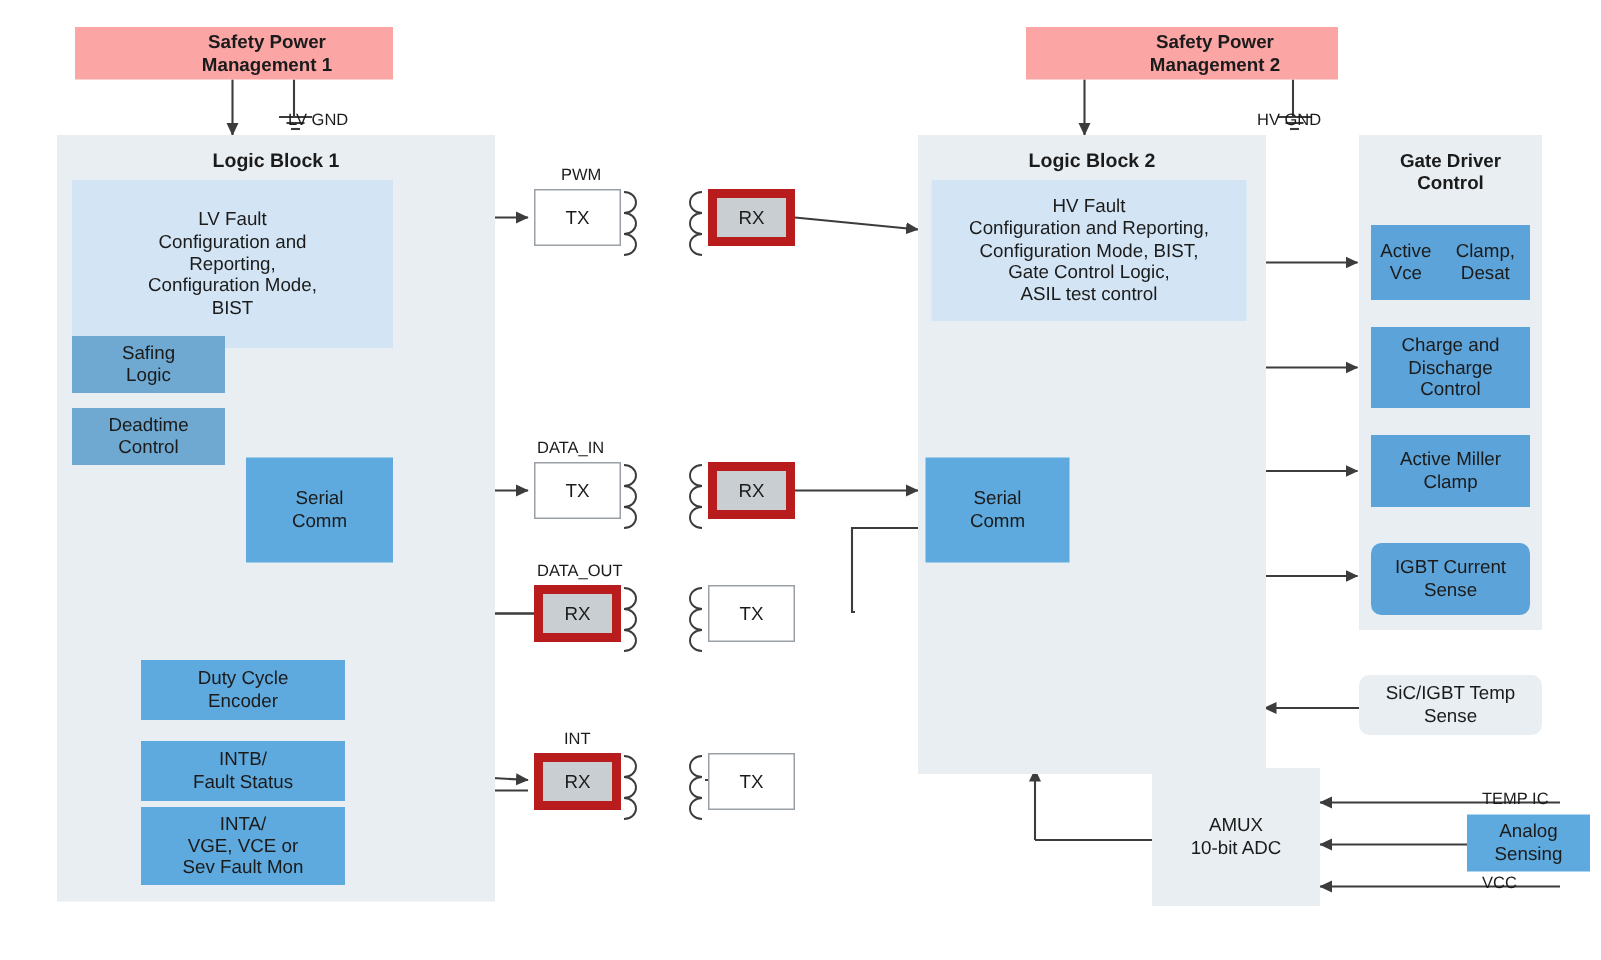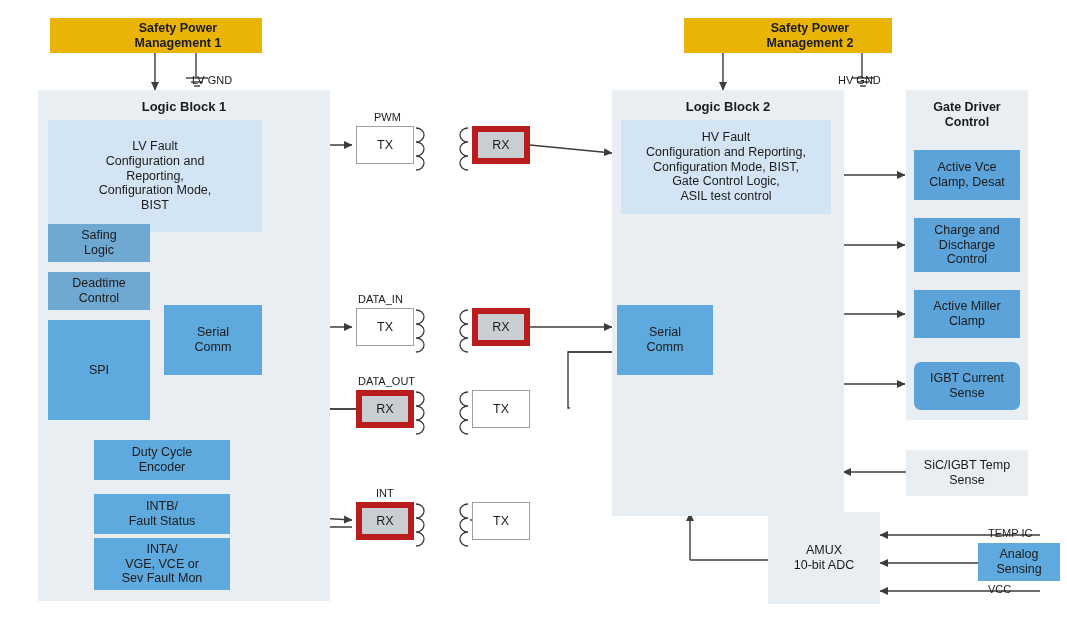--- a/index.html
+++ b/index.html
@@ -16,21 +16,21 @@
     position:absolute;
     box-sizing:border-box;
     display:flex;
     align-items:center;
     justify-content:center;
     text-align:center;
     line-height:1.18;
     font-size:12.5px;
   }
   .panel{ background:#e8eef2; }
-  .gray{ background:#eab308;padding-left:44px; }
+  .gray{ background:#fca5a5;padding-left:44px; }
   .lightblue{ background:#d3e5f5; }
   .midblue{ background:#5ea9dd; }
   .steelblue{ background:#6fa8d0; }
   .blue2{ background:#5ba3d9; }
   .white{ background:#ffffff; border:1px solid #9aa0a5; }
   .graybox{ background:#c9ced2; border:6px solid #b91c1c; }
   .gdcpanel{ background:#e8eef2; }
   .bold{ font-weight:bold; }
   .title{ font-weight:bold; font-size:13px; }
   .lbl{
@@ -134,21 +134,20 @@
   <div class="box steelblue" style="left:48px;top:224px;width:102px;height:38px;flex-direction:column;">
     <span>Safing</span>
     <span>Logic</span>
   </div>
 
   <div class="box steelblue" style="left:48px;top:272px;width:102px;height:38px;flex-direction:column;">
     <span>Deadtime</span>
     <span>Control</span>
   </div>
 
-  <div class="box midblue" style="left:48px;top:320px;width:102px;height:100px;">SPI</div>
 
   <div class="box midblue" style="left:164px;top:305px;width:98px;height:70px;flex-direction:column;">
     <span>Serial</span>
     <span>Comm</span>
   </div>
 
   <div class="box midblue" style="left:94px;top:440px;width:136px;height:40px;flex-direction:column;">
     <span>Duty Cycle</span>
     <span>Encoder</span>
   </div>
@@ -222,42 +221,42 @@
     <span>Serial</span>
     <span>Comm</span>
   </div>
 
   <div class="box gdcpanel" style="left:906px;top:90px;width:122px;height:330px;"></div>
   <div class="box bold" style="left:906px;top:98px;width:122px;height:34px;flex-direction:column;font-size:12.5px;">
     <span>Gate Driver</span>
     <span>Control</span>
   </div>
 
-  <div class="box blue2" style="left:914px;top:150px;width:106px;height:50px;flex-direction:column;">
+  <div class="box blue2" style="left:914px;top:150px;width:106px;height:50px;flex-direction:row;">
     <span>Active Vce</span>
     <span>Clamp, Desat</span>
   </div>
 
   <div class="box blue2" style="left:914px;top:218px;width:106px;height:54px;flex-direction:column;">
     <span>Charge and</span>
     <span>Discharge</span>
     <span>Control</span>
   </div>
 
   <div class="box blue2" style="left:914px;top:290px;width:106px;height:48px;flex-direction:column;">
     <span>Active Miller</span>
     <span>Clamp</span>
   </div>
 
   <div class="box blue2" style="left:914px;top:362px;width:106px;height:48px;flex-direction:column;border-radius:7px;">
     <span>IGBT Current</span>
     <span>Sense</span>
   </div>
 
-  <div class="box panel" style="left:906px;top:450px;width:122px;height:46px;flex-direction:column;">
+  <div class="box panel" style="left:906px;top:450px;width:122px;height:40px;flex-direction:column;border-radius:7px;">
     <span>SiC/IGBT Temp</span>
     <span>Sense</span>
   </div>
 
   <div class="box panel" style="left:768px;top:512px;width:112px;height:92px;flex-direction:column;">
     <span>AMUX</span>
     <span>10-bit ADC</span>
   </div>
 
   <div class="box midblue" style="left:978px;top:543px;width:82px;height:38px;flex-direction:column;">

